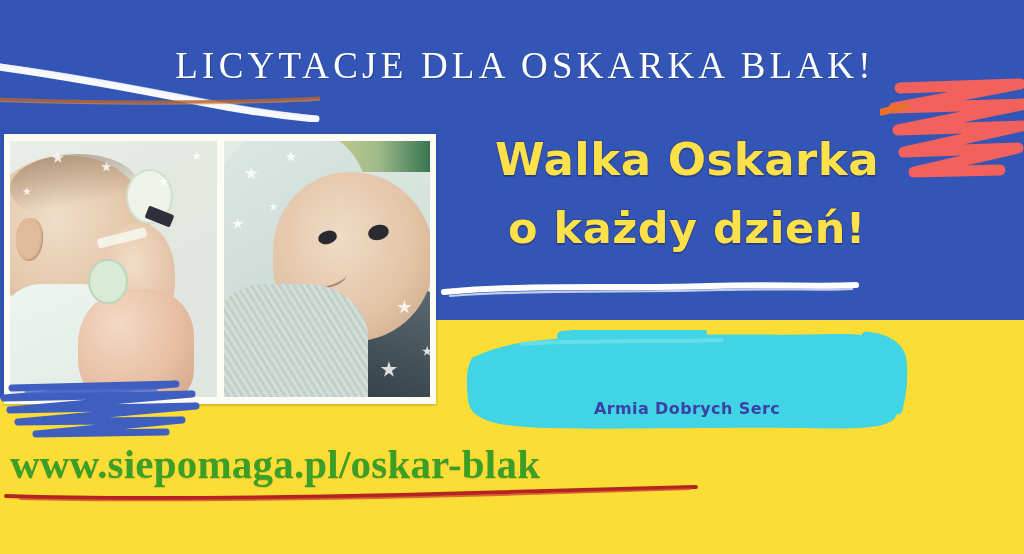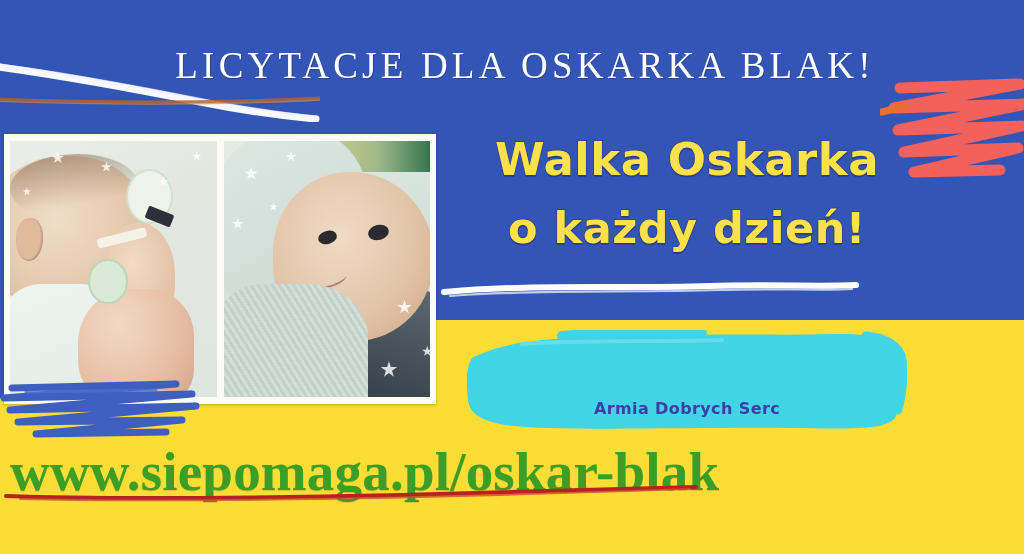--- a/index.html
+++ b/index.html
@@ -245,21 +245,21 @@
     margin-top: 46px;
   }
 
   
   .url {
     position: absolute;
     left: 10px; top: 440px;
     color: #3b9e26;
     font-family: "Liberation Serif", serif;
     font-weight: bold;
-    font-size: 55px;
+    font-size: 41px;
     letter-spacing: 0.2px;
     white-space: nowrap;
     text-shadow: 0 1px 0 rgba(0,0,0,.12);
   }
 </style>
 </head>
 <body>
 
 <div id="poster">
 

